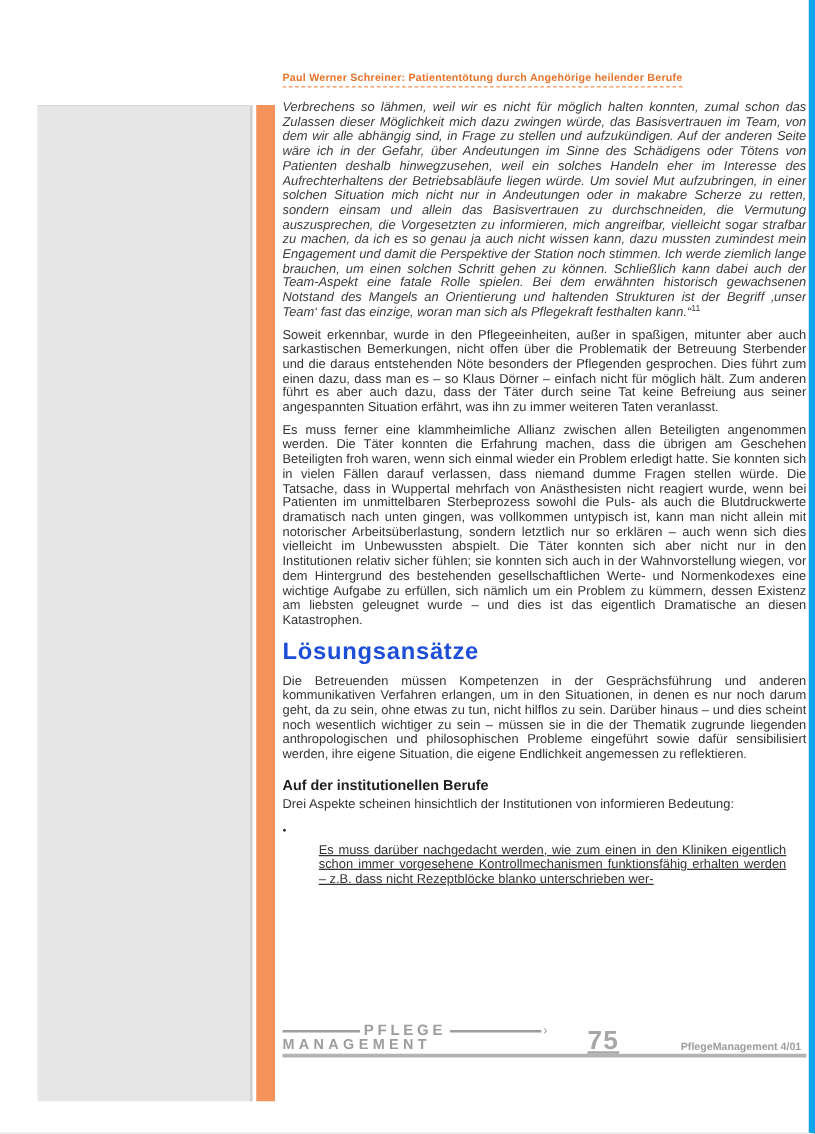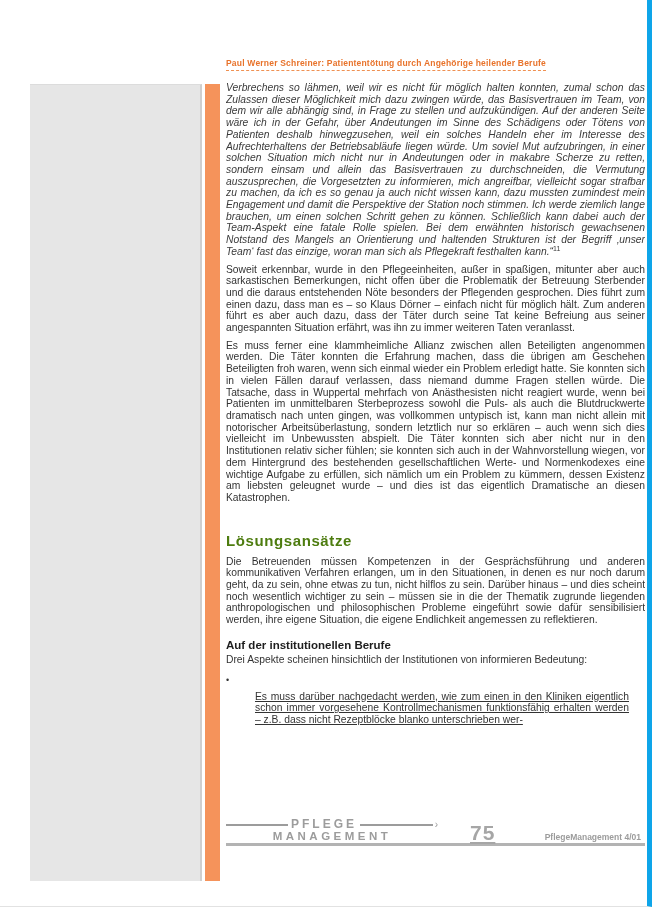--- a/index.html
+++ b/index.html
@@ -26,22 +26,22 @@
     color:#e8732b;font-size:8.5px;letter-spacing:0.2px;
     padding-bottom:2px;border-bottom:1px dashed #ef9052;
     margin-bottom:11px;font-weight:bold;
   }
   .content p{
     margin:0 0 6px 0;font-size:10.3px;line-height:11.7px;text-align:justify;
   }
   .quote{font-style:italic;color:#3a3a3a;}
   .quote sup{font-size:7px;line-height:0;font-style:normal;}
   h1.heading{
-    font-size:15px;letter-spacing:0.6px;color:#4d7c0f;
-    margin:28px 0 7px 0;font-weight:bold;
+    font-size:19px;letter-spacing:0.6px;color:#1d4ed8;
+    margin:8px 0 7px 0;font-weight:bold;
   }
   h2.subheading{
     font-size:11.5px;color:#1e1e1e;margin:13px 0 3px 0;font-weight:bold;
   }
   .bullet-row{display:flex;margin-top:9px;}
   .bullet-marker{
     flex:0 0 13px;font-size:9px;line-height:11.7px;color:#333;text-align:left;
   }
   .bullet-row p{flex:1;margin:16px;text-decoration:underline;}
   
@@ -56,21 +56,21 @@
   .masthead-top{display:flex;align-items:center;}
   .hline{border-top:2px solid #9c9c9c;height:0;}
   .hline.left{flex:0 0 62px;}
   .hline.right{flex:1;}
   .masthead-top .word{
     font-weight:bold;font-size:12px;letter-spacing:3px;margin:0 3px;
     line-height:9px;
   }
   .chevron{font-size:10px;line-height:8px;margin-left:2px;color:#9c9c9c;}
   .masthead-bottom{
-    font-weight:bold;font-size:11.5px;letter-spacing:3.5px;text-align:center;
+    font-weight:bold;font-size:11.5px;letter-spacing:3.5px;text-align:left;
     line-height:12px;margin-top:1px;
   }
   .page-number{
     font-size:21px;font-weight:bold;color:#a6a6a6;margin-left:32px;
     line-height:18px;letter-spacing:1px;text-decoration:underline;
   }
   .issue{
     flex:1;text-align:right;font-size:8.5px;font-weight:bold;color:#9c9c9c;
     line-height:10px;padding-right:4px;
   }

